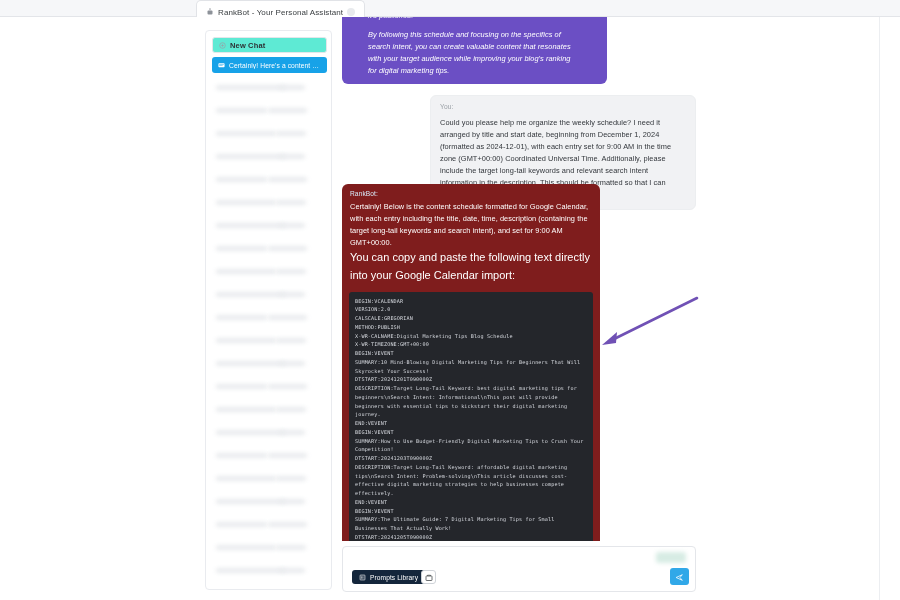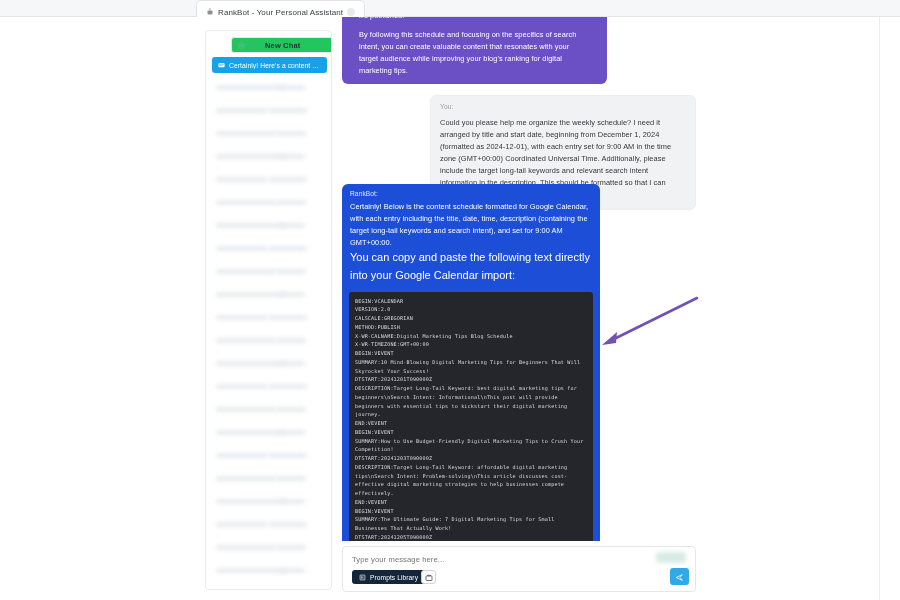--- a/index.html
+++ b/index.html
@@ -82,27 +82,26 @@
     border: 1px solid #e9ebef;
     border-radius: 4px;
     overflow: hidden;
   }
   .new-chat {
     position: absolute;
     left: 6px; top: 6px;
     width: 115px; height: 16px;
     border: 1px solid #e4e6ea;
     border-radius: 3px;
-    background: #22c55e;
+    background: #5eead4;
     display: flex;
     align-items: center;
-    gap: 20px;
+    gap: 4px;
     padding: 0 6px;
     cursor: pointer;
-    margin-left: 19px;
   }
   .new-chat .ico { color: #9aa0a6; display: inline-flex; }
   .new-chat .lbl {
     font-size: 7.5px;
     font-weight: bold;
     color: #2d3135;
     letter-spacing: 0.15px;
   }
   .chat-active {
     position: absolute;
@@ -182,21 +181,22 @@
   .bubble p:last-child { margin-bottom: 0; }
 
   
   .msg-purple {
     position: absolute;
     left: 4px; top: -14px;
     width: 265px;
     background: #6b4fc4;
     color: #ffffff;
     border-radius: 6px;
-    padding: 7px 17px;
+    padding: 7px 26px;
+    font-style: italic;
   }
 
   
   .msg-user {
     position: absolute;
     left: 92px; top: 78px;
     width: 266px;
     background: #f1f2f4;
     color: #32363b;
     border: 1px solid #eceef0;
@@ -208,21 +208,21 @@
     color: #9aa0a6;
     margin-bottom: 4px;
     letter-spacing: 0.1px;
   }
 
   
   .msg-blue {
     position: absolute;
     left: 4px; top: 167px;
     width: 258px;
-    background: #1d4ed8;
+    background: #7f1d1d;
     color: #ffffff;
     border-radius: 6px;
     padding: 6px 8px 0 8px;
   }
   .msg-blue .speaker { color: #d8ecfb; }
   .msg-blue .body {
     font-size: 7.4px;
     line-height: 1.62;
     letter-spacing: 0.05px;
   }
@@ -453,21 +453,20 @@
 DESCRIPTION:Target Long-Tail Keyword: digital marketing tips for small businesses\nSearch Intent: Transactional\nA practical guide providing digital marketing tips tailored specifically for small businesses.
 END:VEVENT
 BEGIN:VEVENT
 SUMMARY:The 5 Essential Digital Marketing Tips Every Entrepreneur Must Know!</pre>
           </div>
         </div>
 
       </div>
 
       <div class="composer">
-        <input class="composer-input" type="text" placeholder="Type your message here..." style="">
         <div class="ghost-chip"></div>
 
         <div class="prompts-btn">
           <span class="ico">
             <svg width="7" height="7" viewBox="0 0 16 16" fill="none" stroke="currentColor" stroke-width="1.5">
               <rect x="2.5" y="2.5" width="11" height="11" rx="1"></rect>
               <path d="M6 5.2v5.6M9 5.2v5.6"></path>
             </svg>
           </span>
           <span class="lbl">Prompts Library</span>

